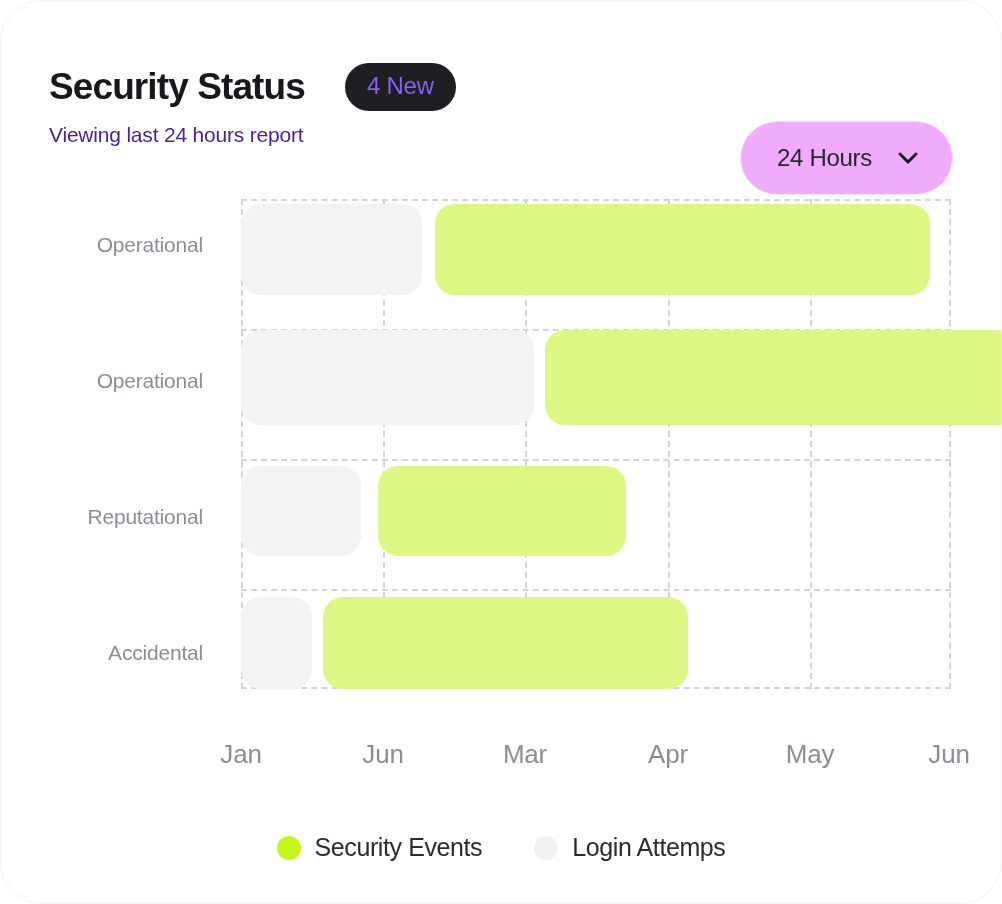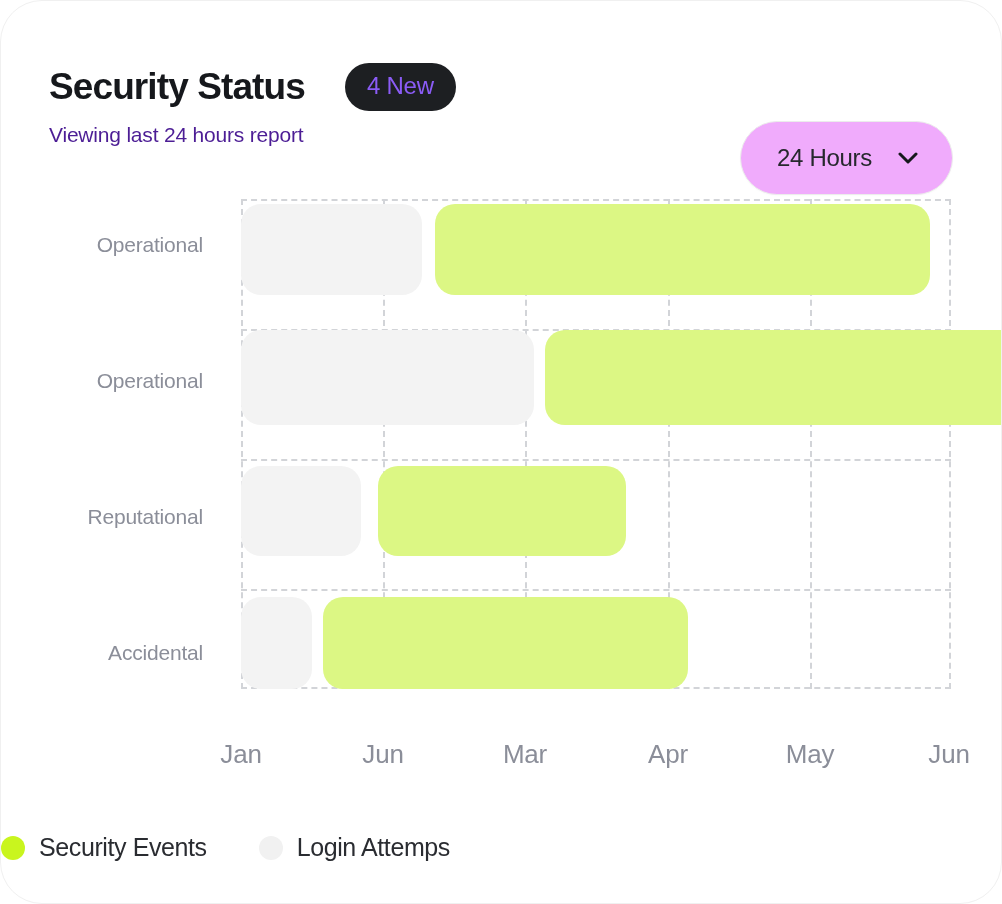--- a/index.html
+++ b/index.html
@@ -168,21 +168,21 @@
   }
 
   
   .legend {
     position: absolute;
     left: 0;
     right: 0;
     top: 832px;
     display: flex;
     align-items: center;
-    justify-content: flex-start;
+    justify-content: center;
     gap: 52px;
   }
   .legend-item {
     display: inline-flex;
     align-items: center;
     gap: 14px;
     cursor: pointer;
   }
   .legend-dot {
     width: 24px;

